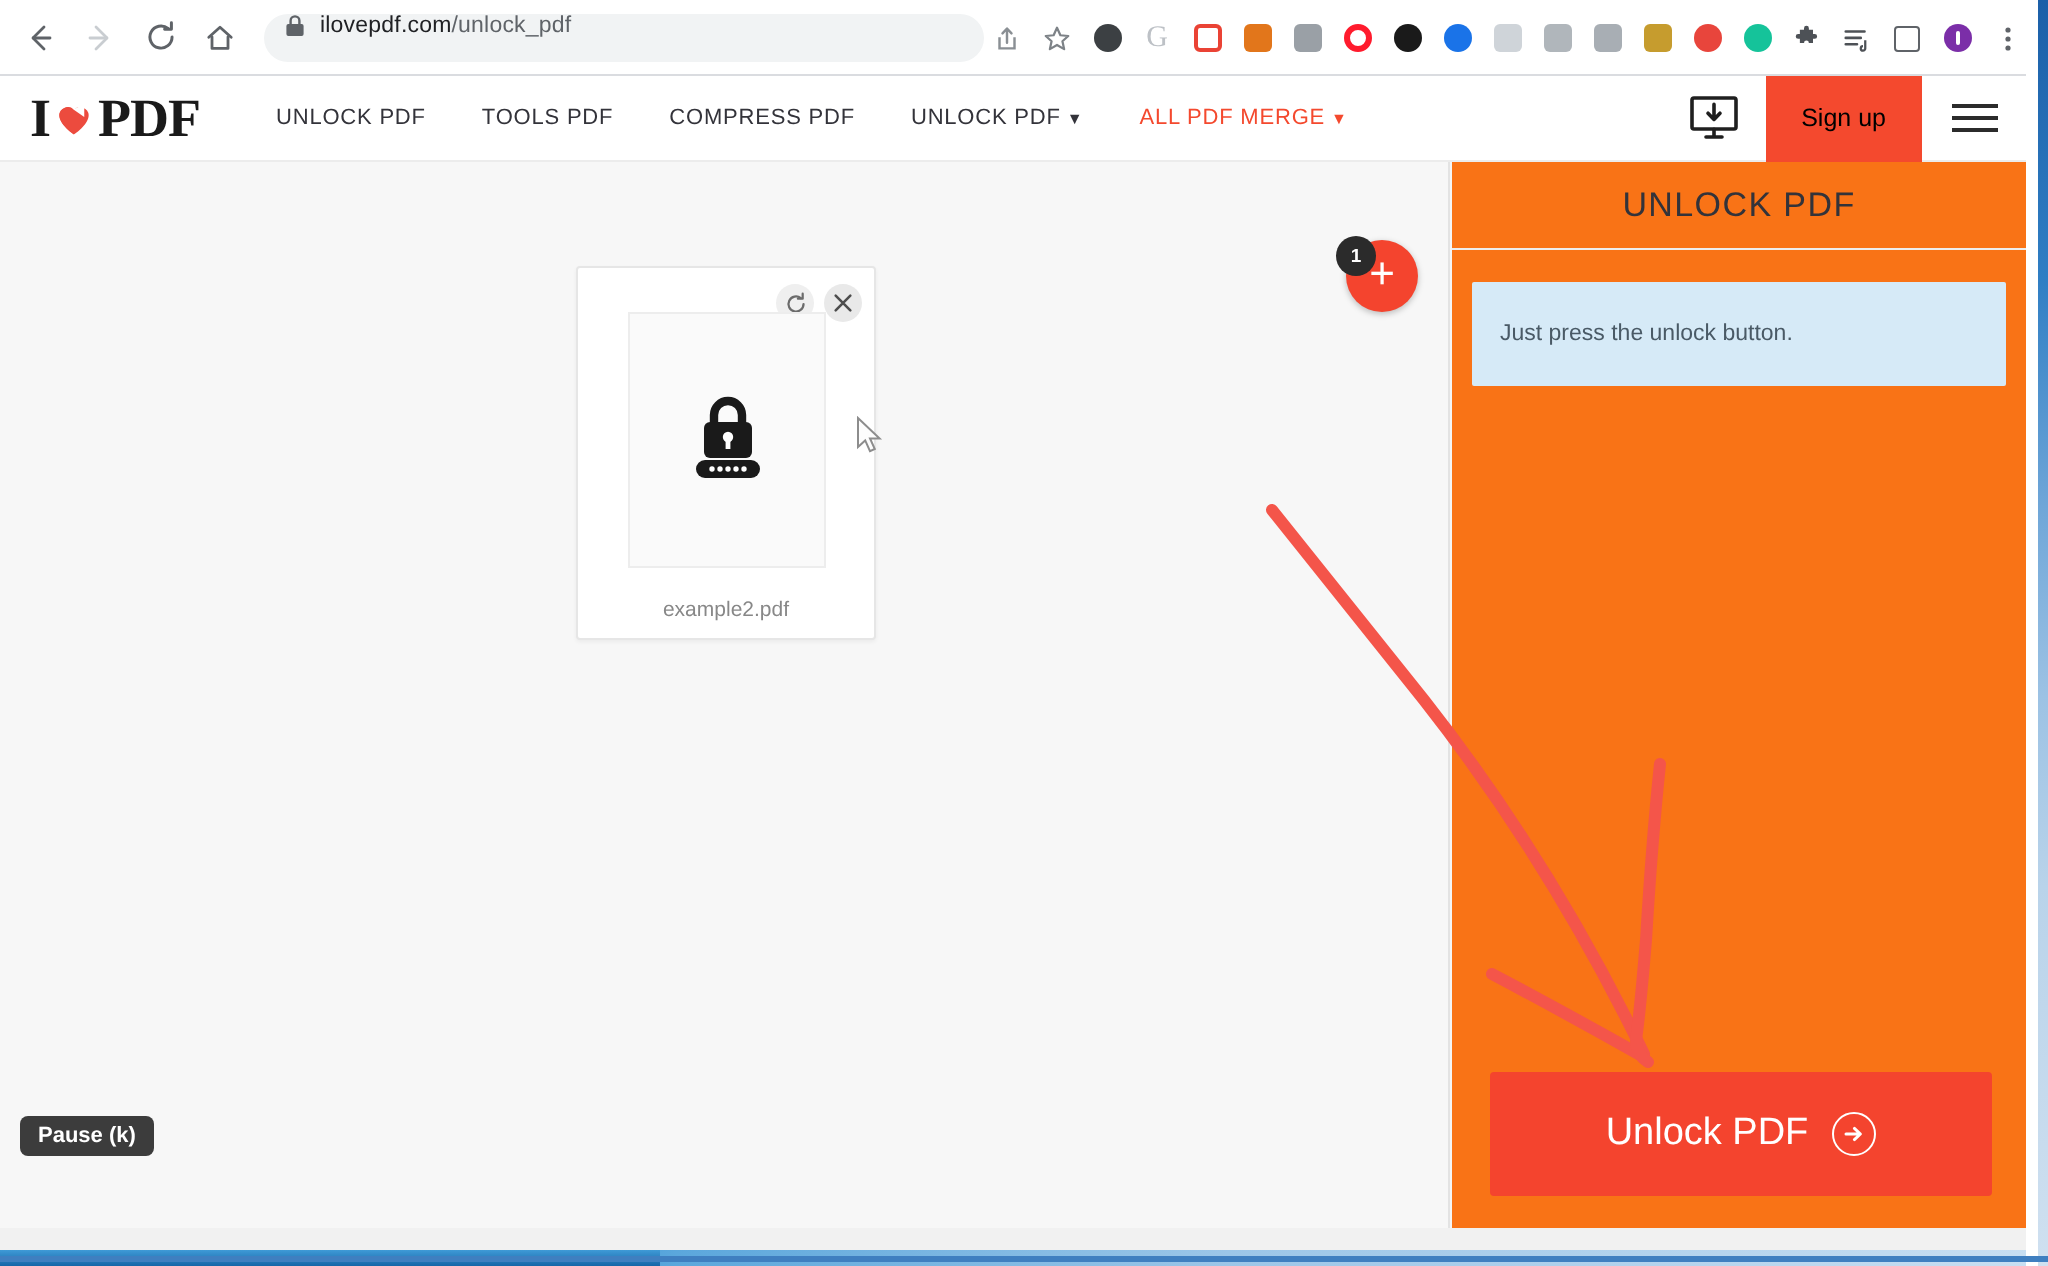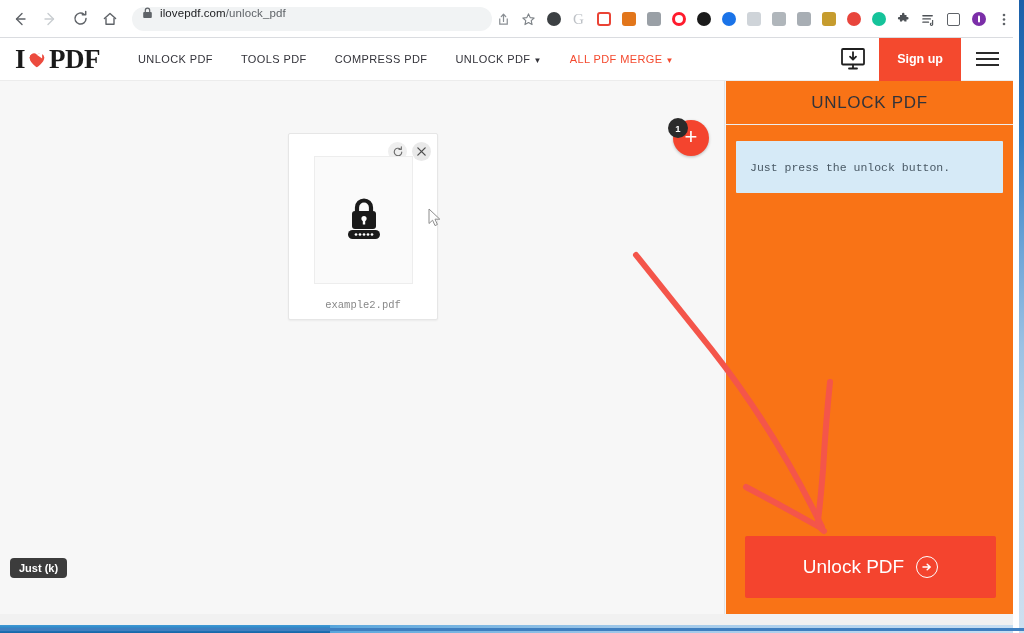--- a/index.html
+++ b/index.html
@@ -114,22 +114,22 @@
   }
   .login-btn {
     display: flex; align-items: center; justify-content: center;
     padding: 0 18px;
     font-size: 12.5px; color: #33333a;
   }
   .signup-btn {
     display: flex; align-items: center; justify-content: center;
     padding: 0 18px;
     background: #f4492e;
-    color: #ffffff;
-    font-size: 12.5px; font-weight: bold;
+    color: #000000;
+    font-size: 12.5px; font-weight: normal;
   }
   .burger {
     display: flex; flex-direction: column; justify-content: center;
     gap: 4px; width: 52px; align-items: center;
   }
   .burger span { display:block; width: 23px; height: 2px; background: #2b2b2b; }
 
   
   .workspace {
     position: absolute; top: 81px; left: 0;
@@ -154,21 +154,20 @@
     background: #fafafa;
     border: 1px solid #ededed;
     display: flex; align-items: center; justify-content: center;
   }
   .file-name {
     position: absolute;
     left: 0; right: 0; bottom: 8px;
     text-align: center;
     font-size: 10.5px;
     color: #888888;
-    font-family: Liberation Mono, monospace;
   }
   .card-tool {
     position: absolute;
     width: 19px; height: 19px;
     border-radius: 50%;
     background: #efefef;
     display: flex; align-items: center; justify-content: center;
     color: #6b6b6b;
   }
   .card-tool.rotate { top: 8px; right: 30px; }
@@ -215,21 +214,20 @@
   }
   .info-box {
     margin: 16px 10px 0 10px;
     background: #d6eaf7;
     height: 52px;
     display: flex; align-items: center;
     padding: 0 14px;
     font-size: 11.5px;
     color: #4a5a66;
     border-radius: 1px;
-    font-family: Liberation Mono, monospace;
   }
   .action-btn {
     position: absolute;
     left: 19px; top: 455px;
     width: 251px; height: 62px;
     background: #f4442e;
     color: #ffffff;
     display: flex; align-items: center; justify-content: center;
     gap: 12px;
     font-size: 19px;
@@ -508,21 +506,21 @@
       <path d="M746 487 Q782 506 821 528"></path>
       <path d="M830 382 Q826 420 823 470 Q820 506 818 520 Q818 527 824 531"></path>
     </g>
   </svg>
 
   <svg class="cursor" width="14" height="20" viewBox="0 0 14 20">
     <path d="M1 1 L1 15.5 L4.6 12.2 L7 17.6 L9.4 16.5 L7 11.2 L11.8 11.2 Z" fill="#fdfdfd" stroke="#8d8d8d" stroke-width="1"></path>
   </svg>
 
   <div class="pause-pill">
-    <span>Just (k)</span>
+    <span>Pause (k)</span>
   </div>
 
   <div class="os-strip">
     <div class="os-taskbar">
       <div class="os-taskbar-inner"></div>
     </div>
   </div>
 
   <div class="panel-white-strip"></div>
   <div class="frame-right"></div>

